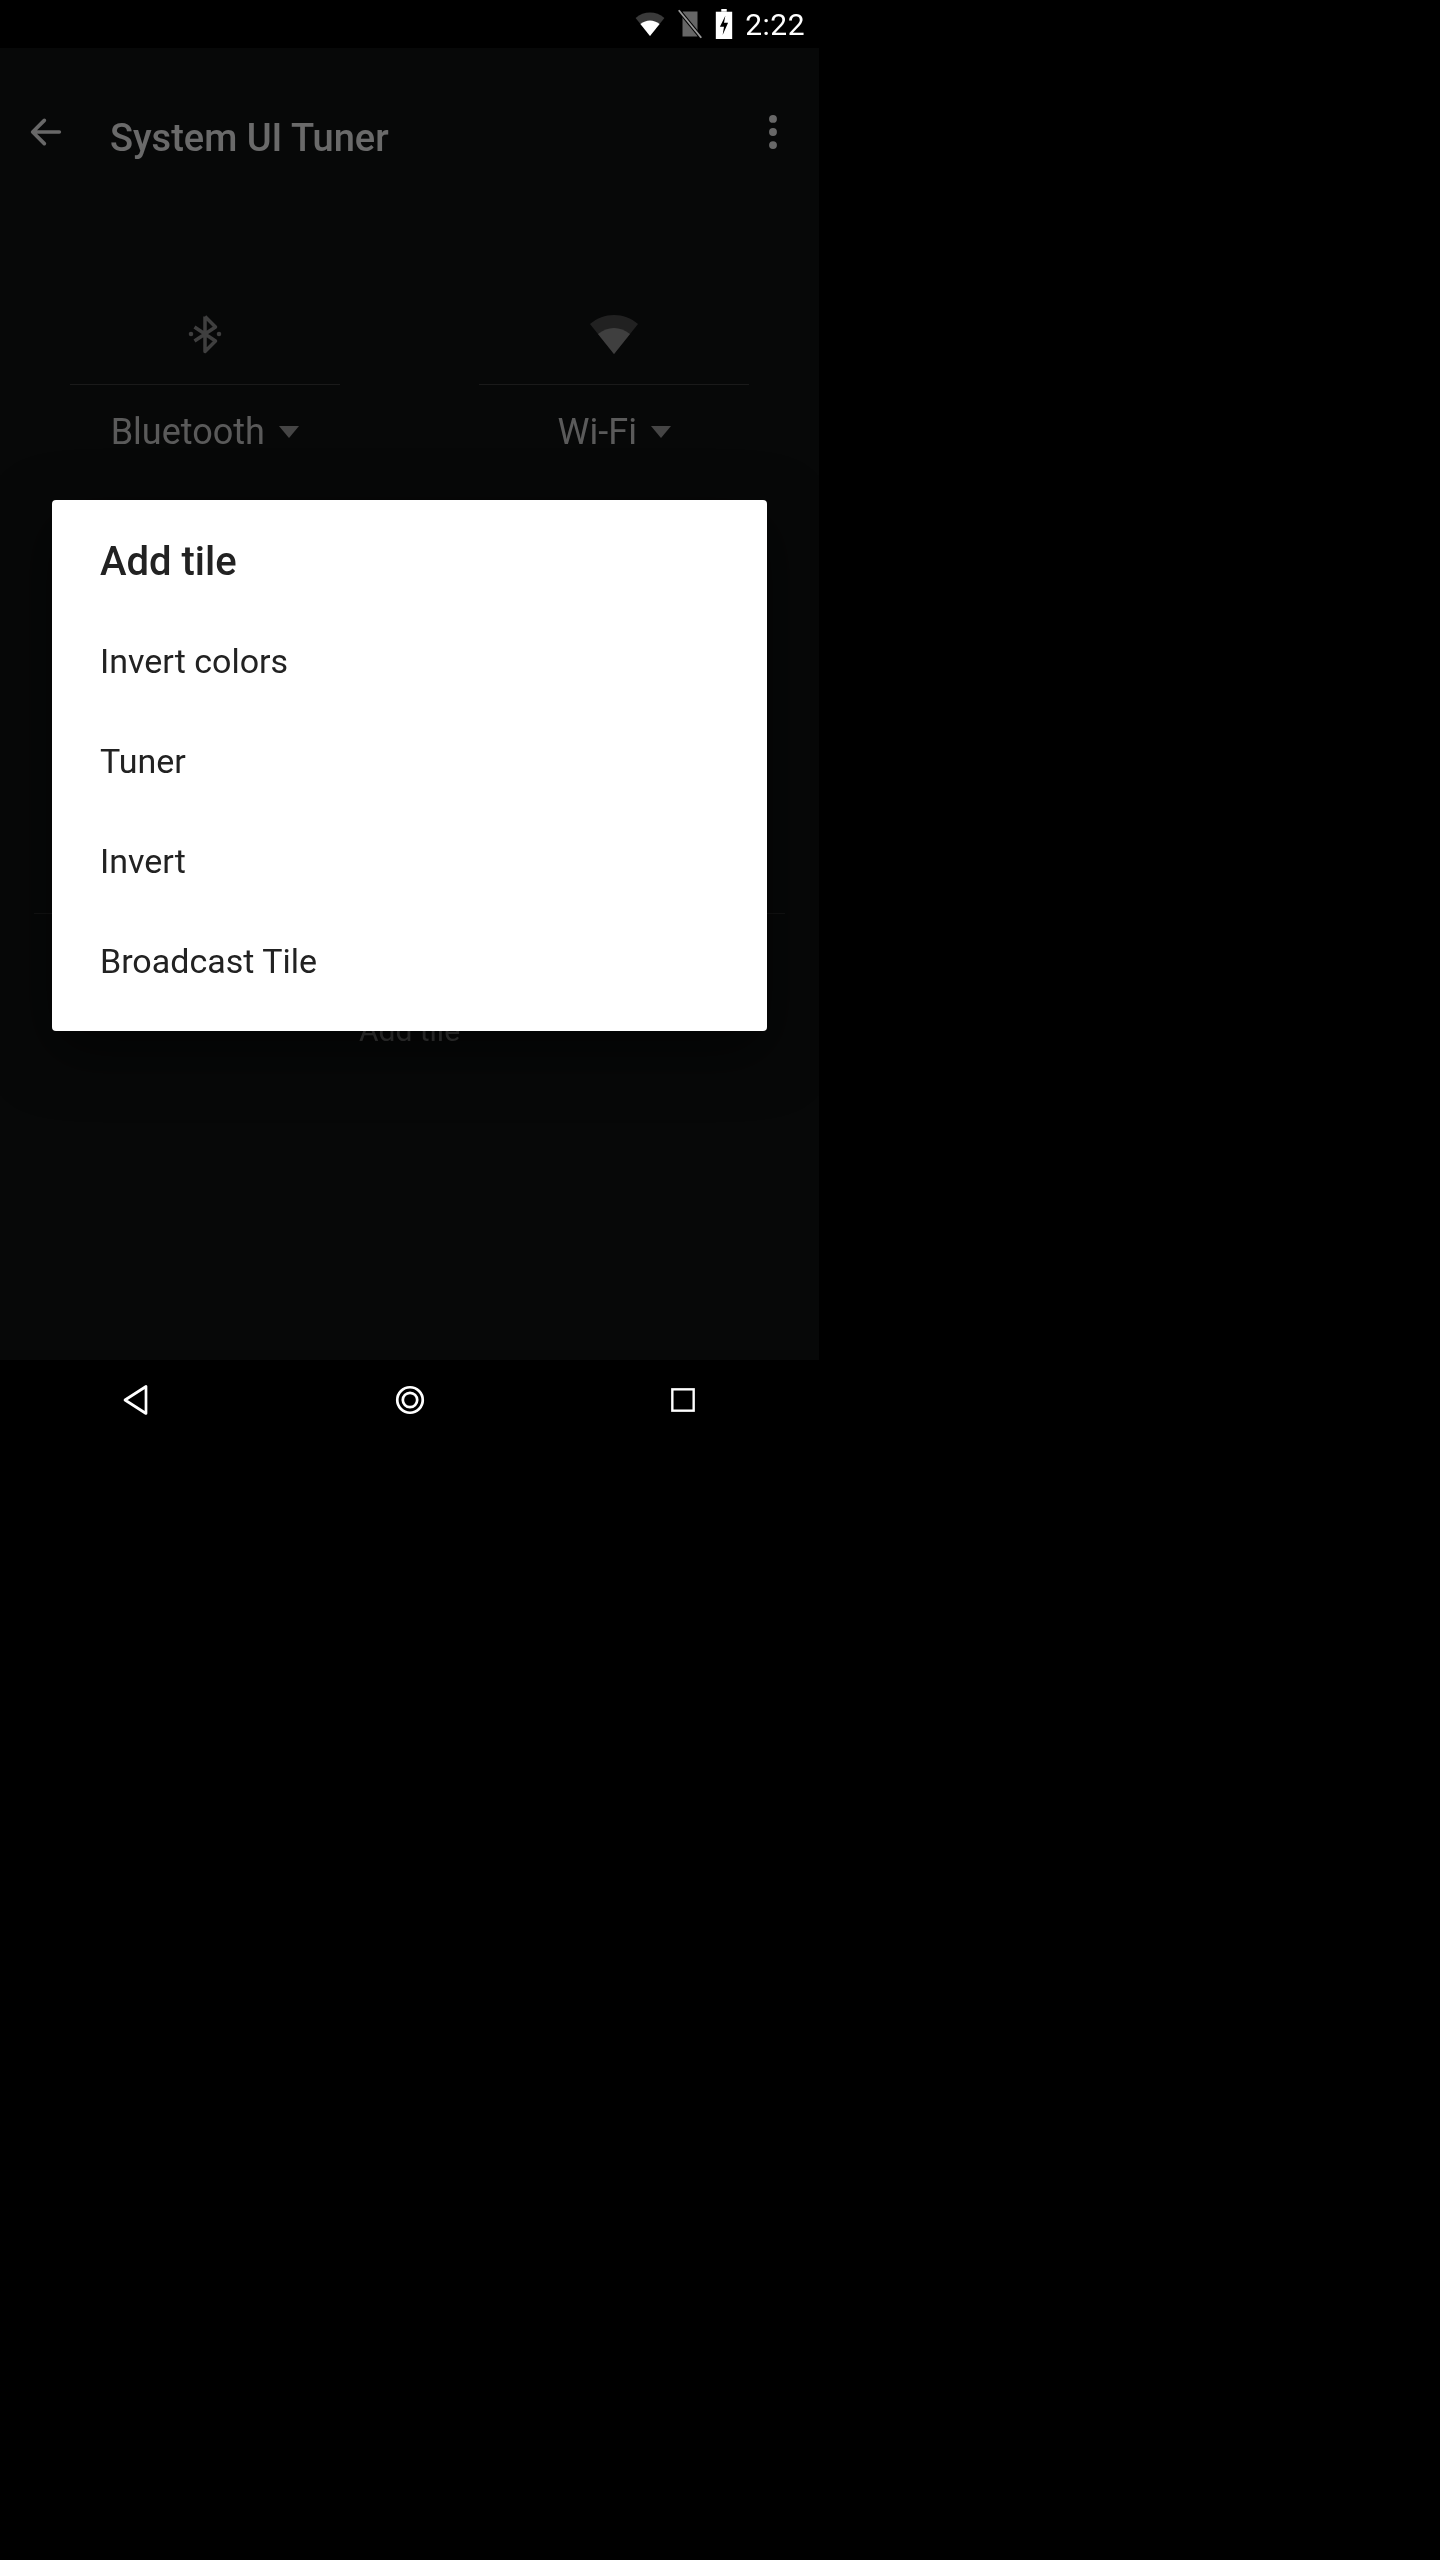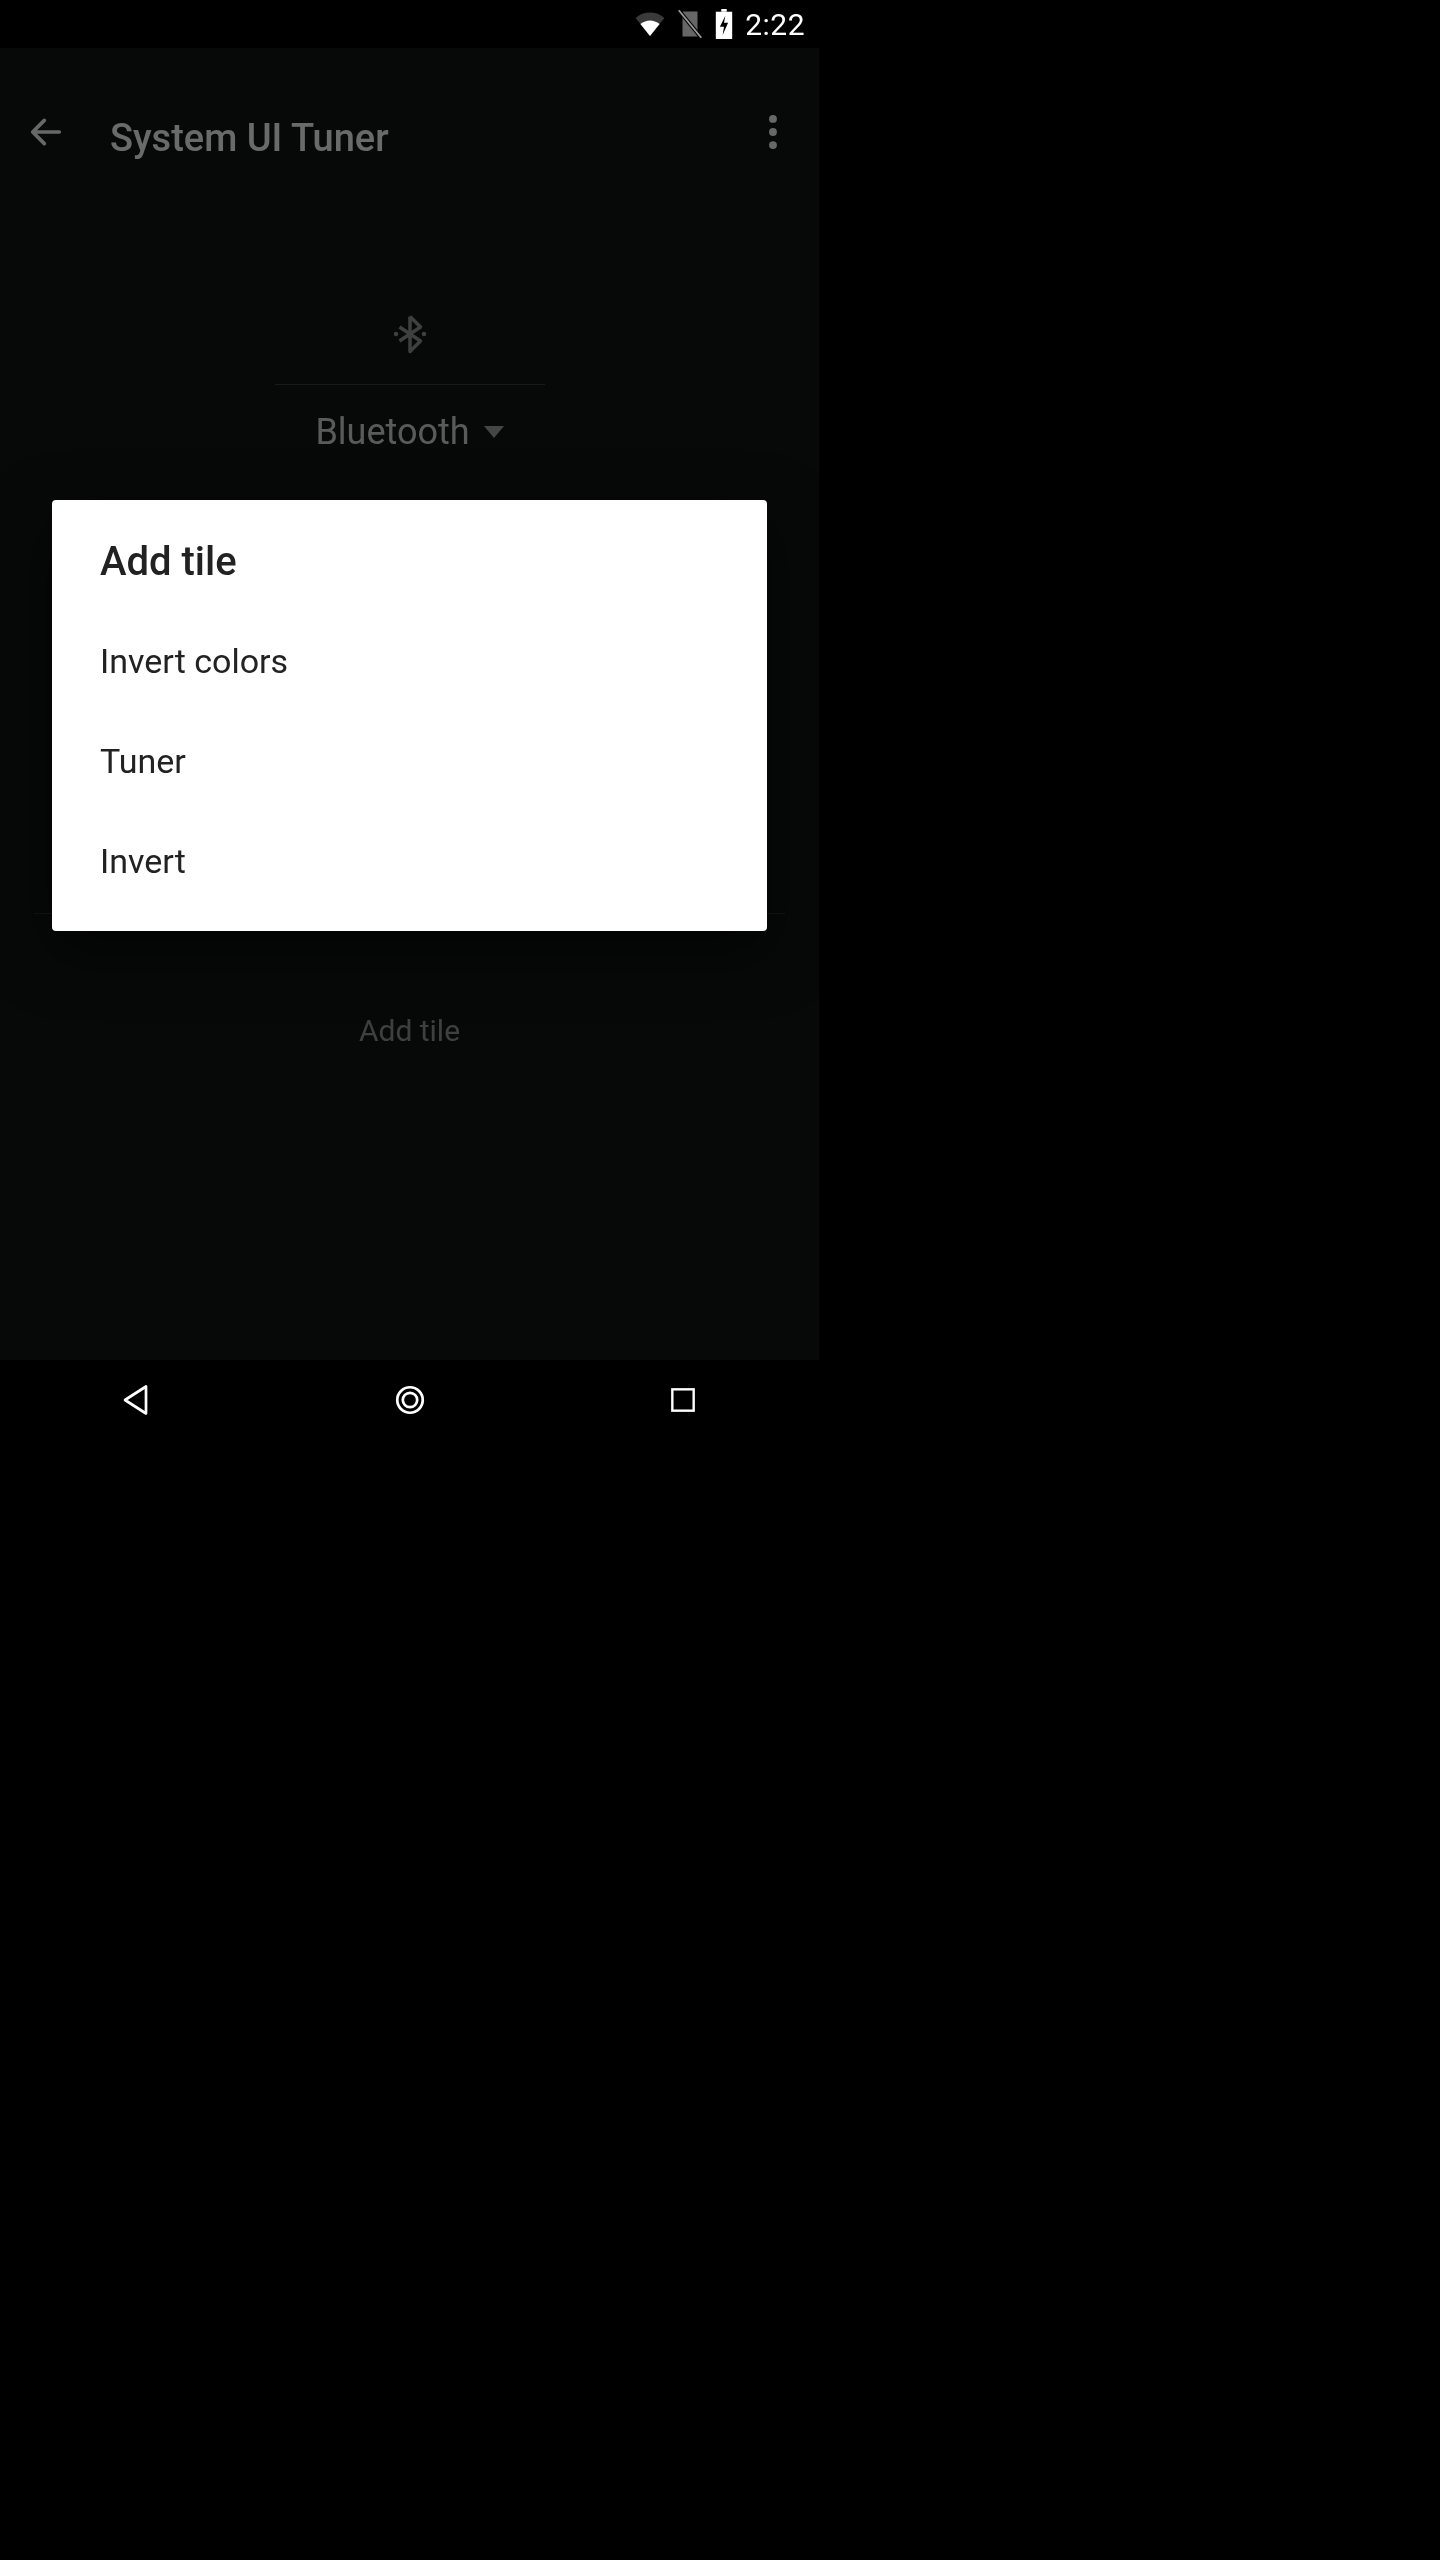--- a/index.html
+++ b/index.html
@@ -205,33 +205,47 @@
             <circle cx="4" cy="12" r="1.3" fill="#8c8c8c"></circle>
             <circle cx="20" cy="12" r="1.3" fill="#8c8c8c"></circle>
           </svg>
         </div>
         <div class="rule"></div>
         <div class="tile-label-row">
           <span>Bluetooth</span>
           <span class="chev"></span>
         </div>
       </div>
+      <div class="tile">
+        <div class="tile-icon">
+          <svg width="48" height="40" viewBox="0 0 24 20">
+            <path d="M12 20 L24 5 C17 -1 7 -1 0 5 Z" fill="#4a4a4a"></path>
+            <path d="M12 20 L20 10 C15 6 9 6 4 10 Z" fill="#8c8c8c"></path>
+          </svg>
+        </div>
+        <div class="rule"></div>
+        <div class="tile-label-row">
+          <span>Wi-Fi</span>
+          <span class="chev"></span>
+        </div>
+      </div>
     </div>
 
     <div class="long-rule"></div>
     <div class="add-tile-bg">Add tile</div>
 
     <div class="scrim"></div>
   </div>
 
   <div class="dialog">
     <div class="dialog-title">Add tile</div>
     <div class="dialog-item">Invert colors</div>
     <div class="dialog-item">Tuner</div>
     <div class="dialog-item">Invert</div>
+    <div class="dialog-item">Broadcast Tile</div>
   </div>
 
   <div class="navbar">
     <div class="nav-btn">
       <svg width="36" height="36" viewBox="0 0 24 24">
         <path d="M18 3 L18 21 L4 12 Z" fill="none" stroke="#fff" stroke-width="1.8" stroke-linejoin="round"></path>
       </svg>
     </div>
     <div class="nav-btn">
       <svg width="36" height="36" viewBox="0 0 24 24">

